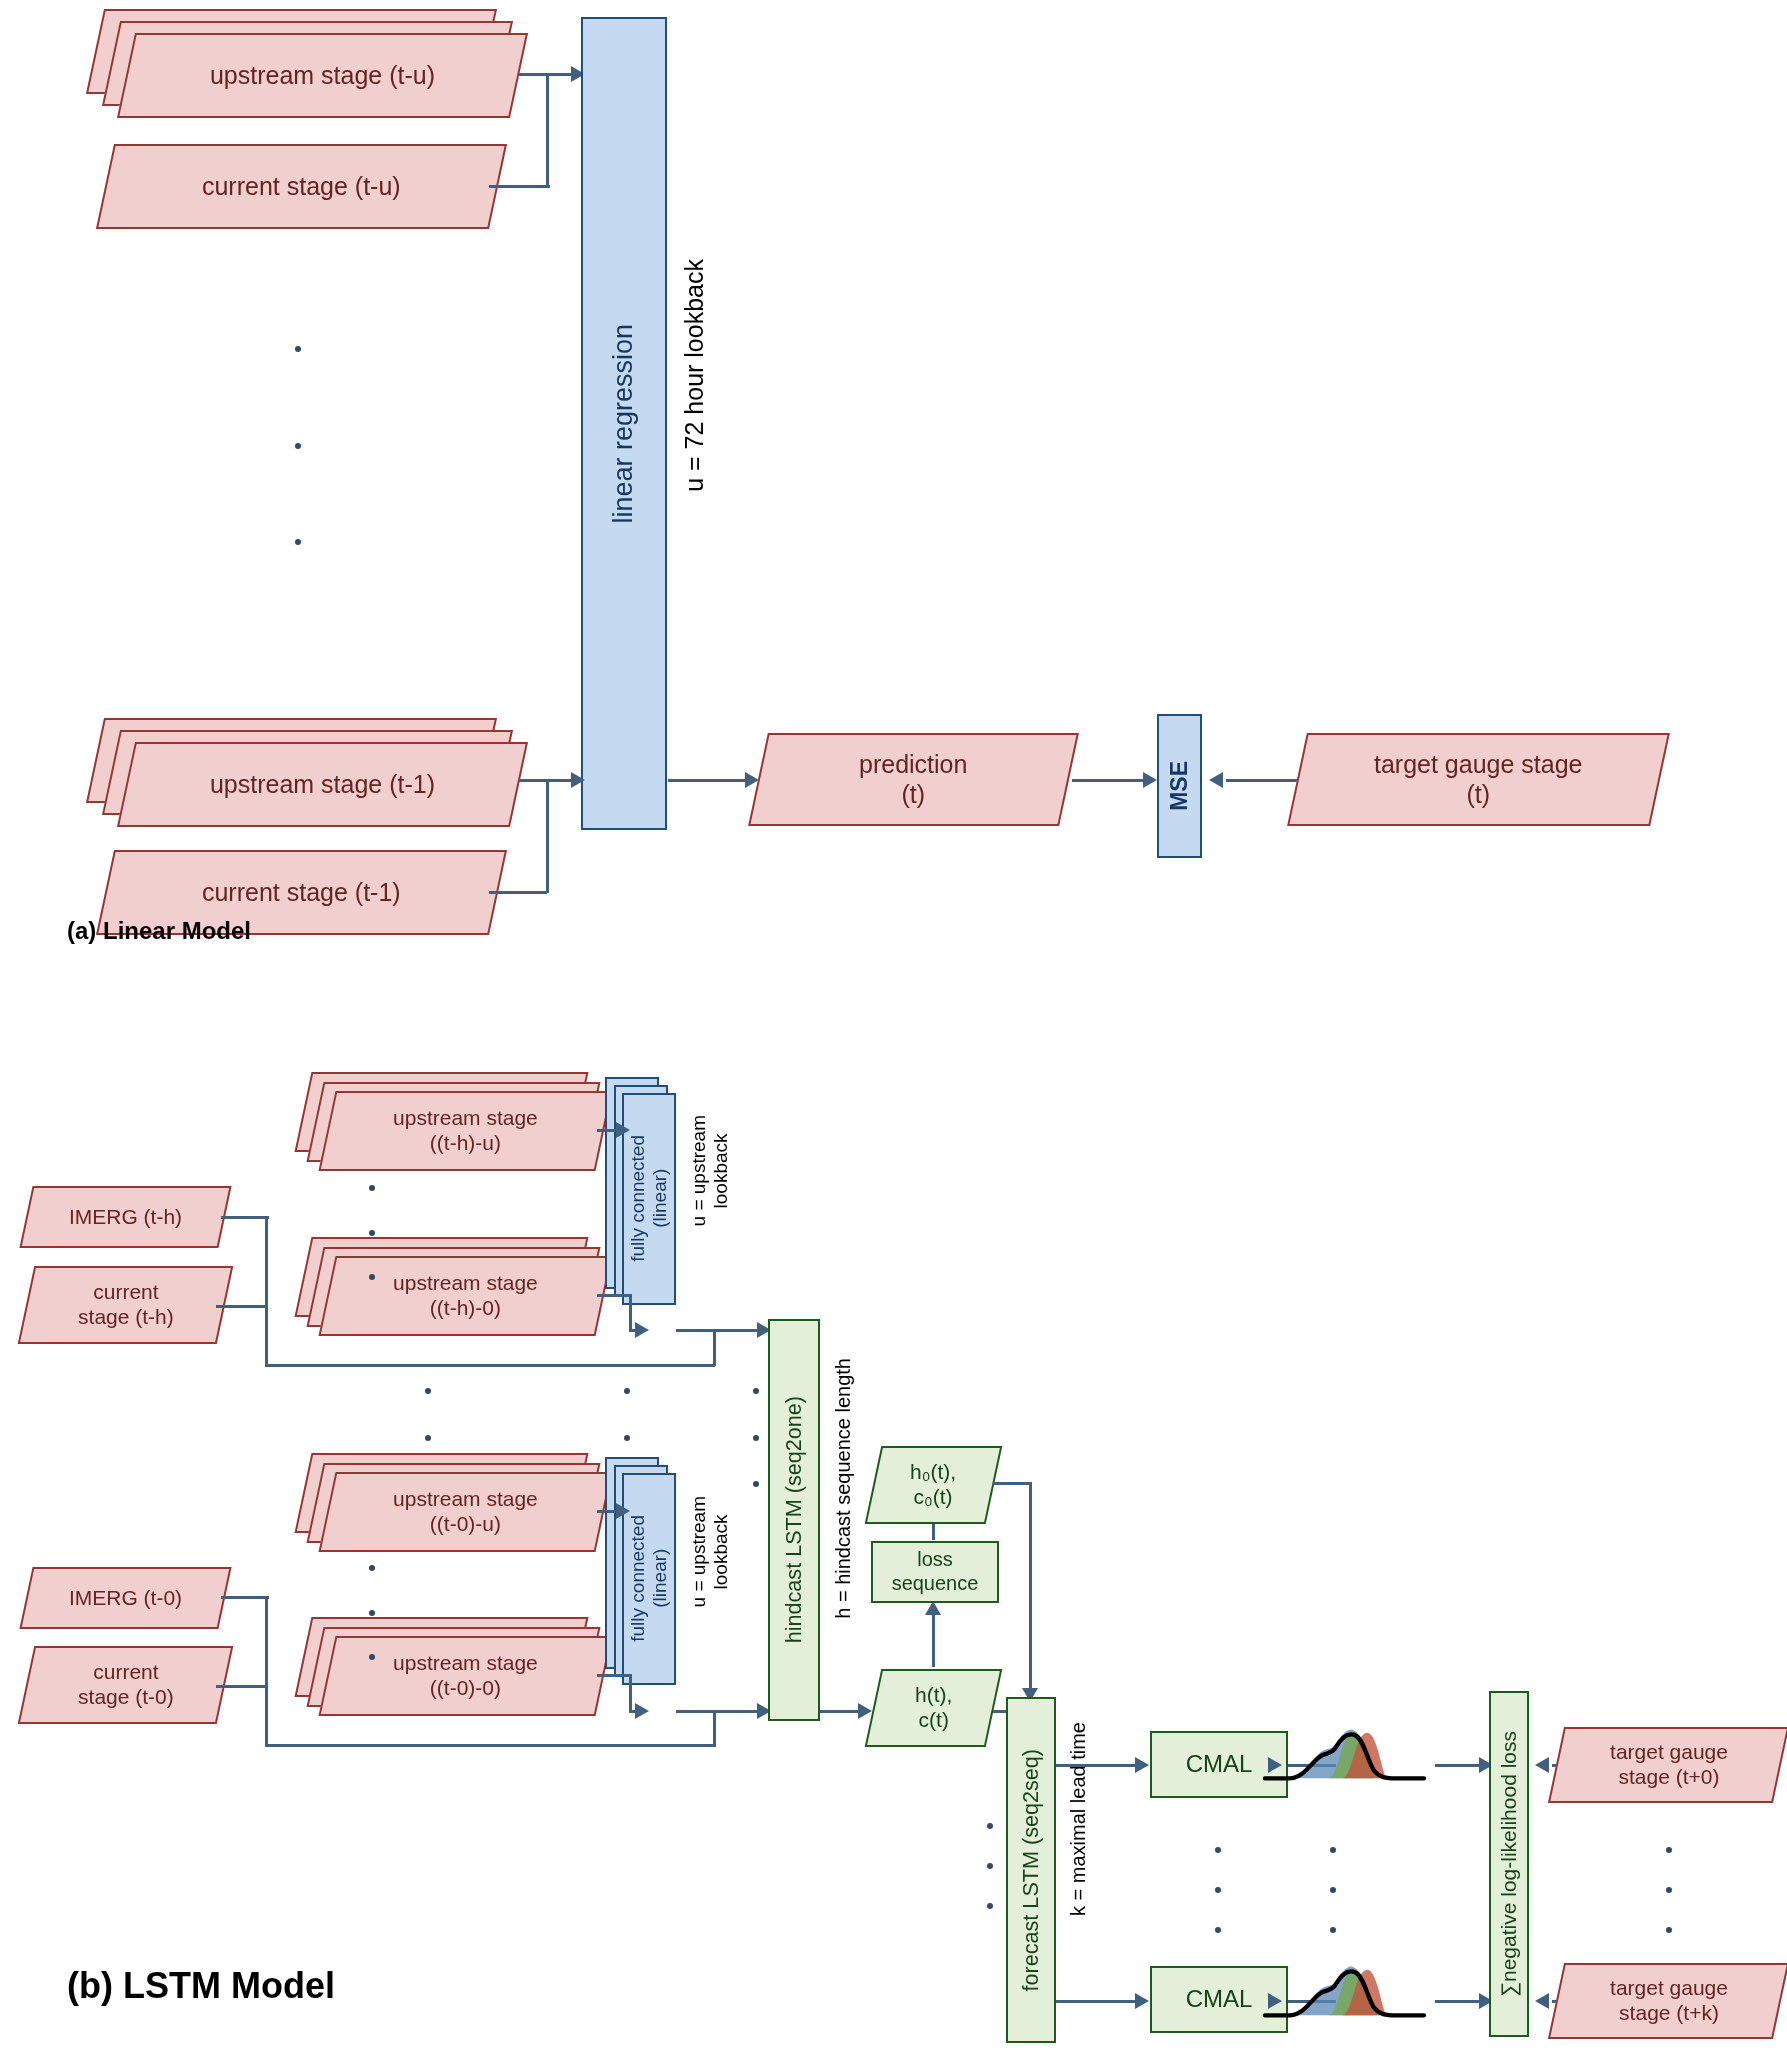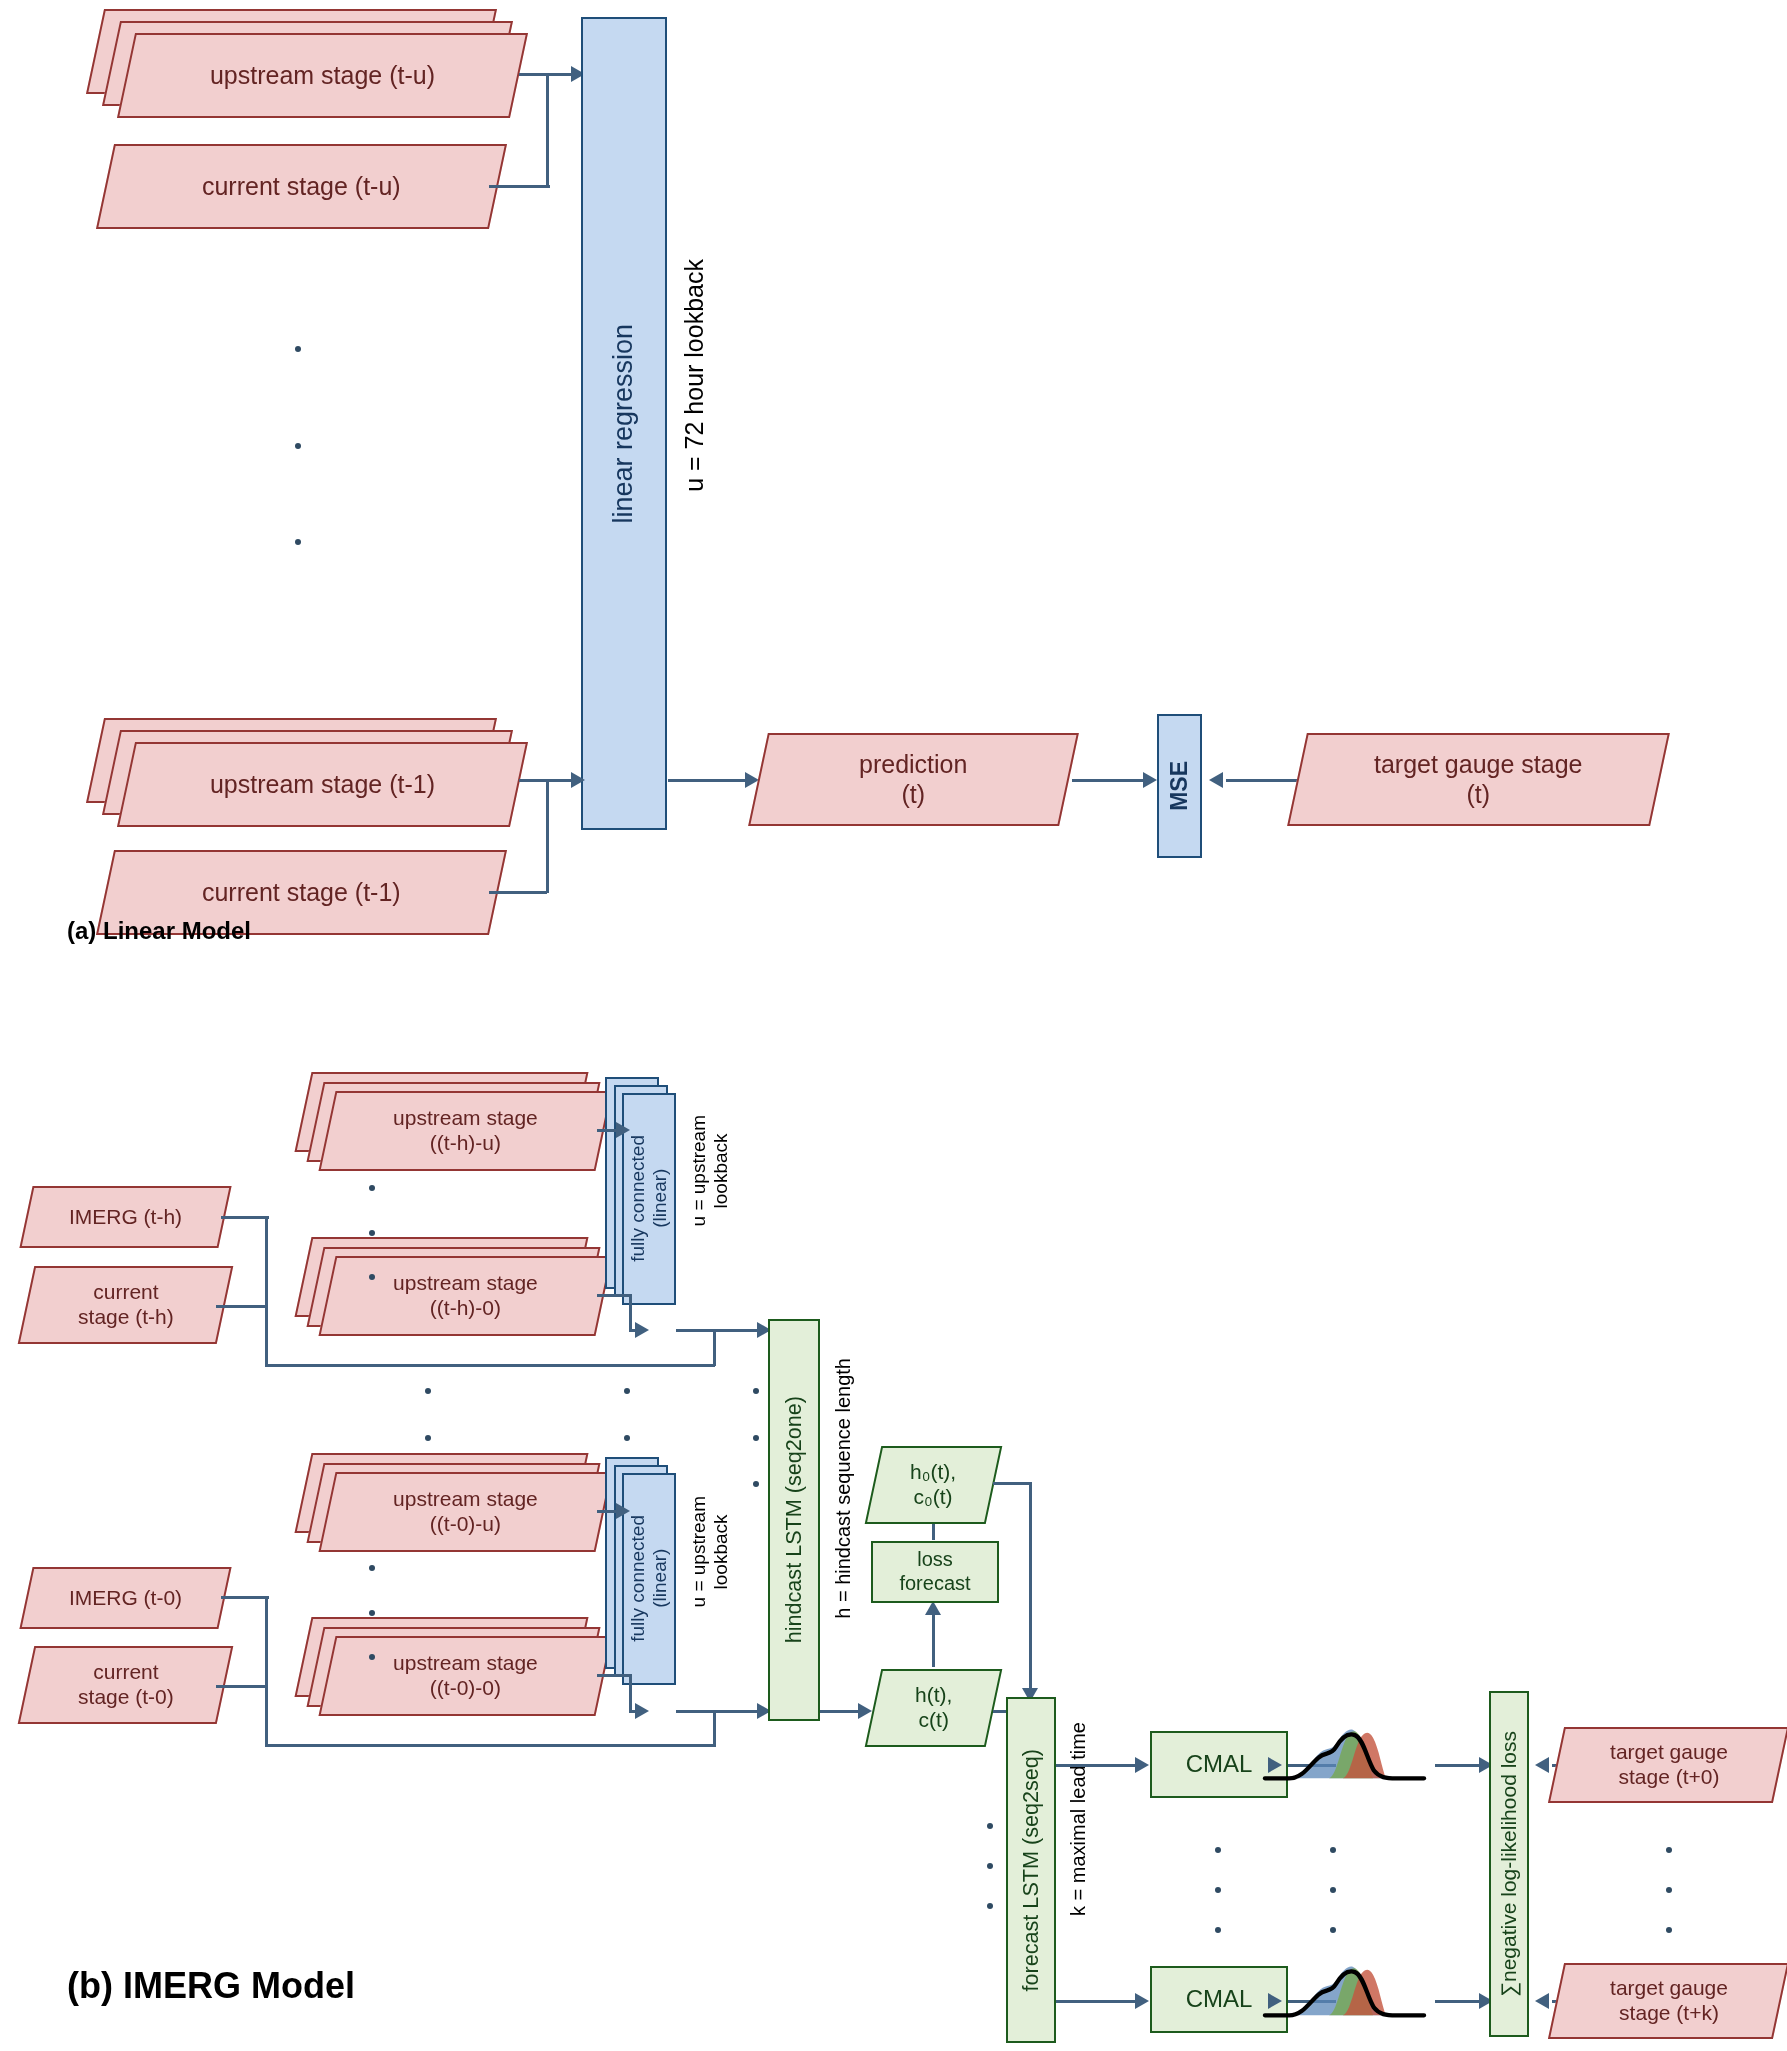--- a/index.html
+++ b/index.html
@@ -305,21 +305,21 @@
       <span>c(t)</span>
     </span>
   </div>
 
   <div class="ln lnv" style="left:932px;top:1613px;height:54px;"></div>
   <div class="arw arw-u" style="left:925px;top:1601px;"></div>
 
   <div class="node rect-green" style="left:871px;top:1541px;width:128px;height:62px;font-size:20px;">
     <span class="lbl">
       <span>loss</span><br>
-      <span>forecast</span>
+      <span>sequence</span>
     </span>
   </div>
 
   <div class="ln lnv" style="left:932px;top:1492px;height:48px;"></div>
   <div class="arw arw-u" style="left:925px;top:1480px;"></div>
 
   <div class="node para-green" style="left:873px;top:1446px;width:121px;height:78px;font-size:21px;">
     <span class="lbl">
       <span>h₀(t),</span><br>
       <span>c₀(t)</span>
@@ -420,17 +420,17 @@
     </span>
   </div>
 
   <div class="dots" style="left:1665px;top:1847px;width:7px;height:86px;">
     <i></i>
       <i></i>
       <i></i>
   </div>
 
   <div class="caption" style="left:67px;top:1965px;font-size:36px;">
-    <span>(b) IMERG Model</span>
+    <span>(b) LSTM Model</span>
   </div>
 
 </div>
 
 
 </body></html>

